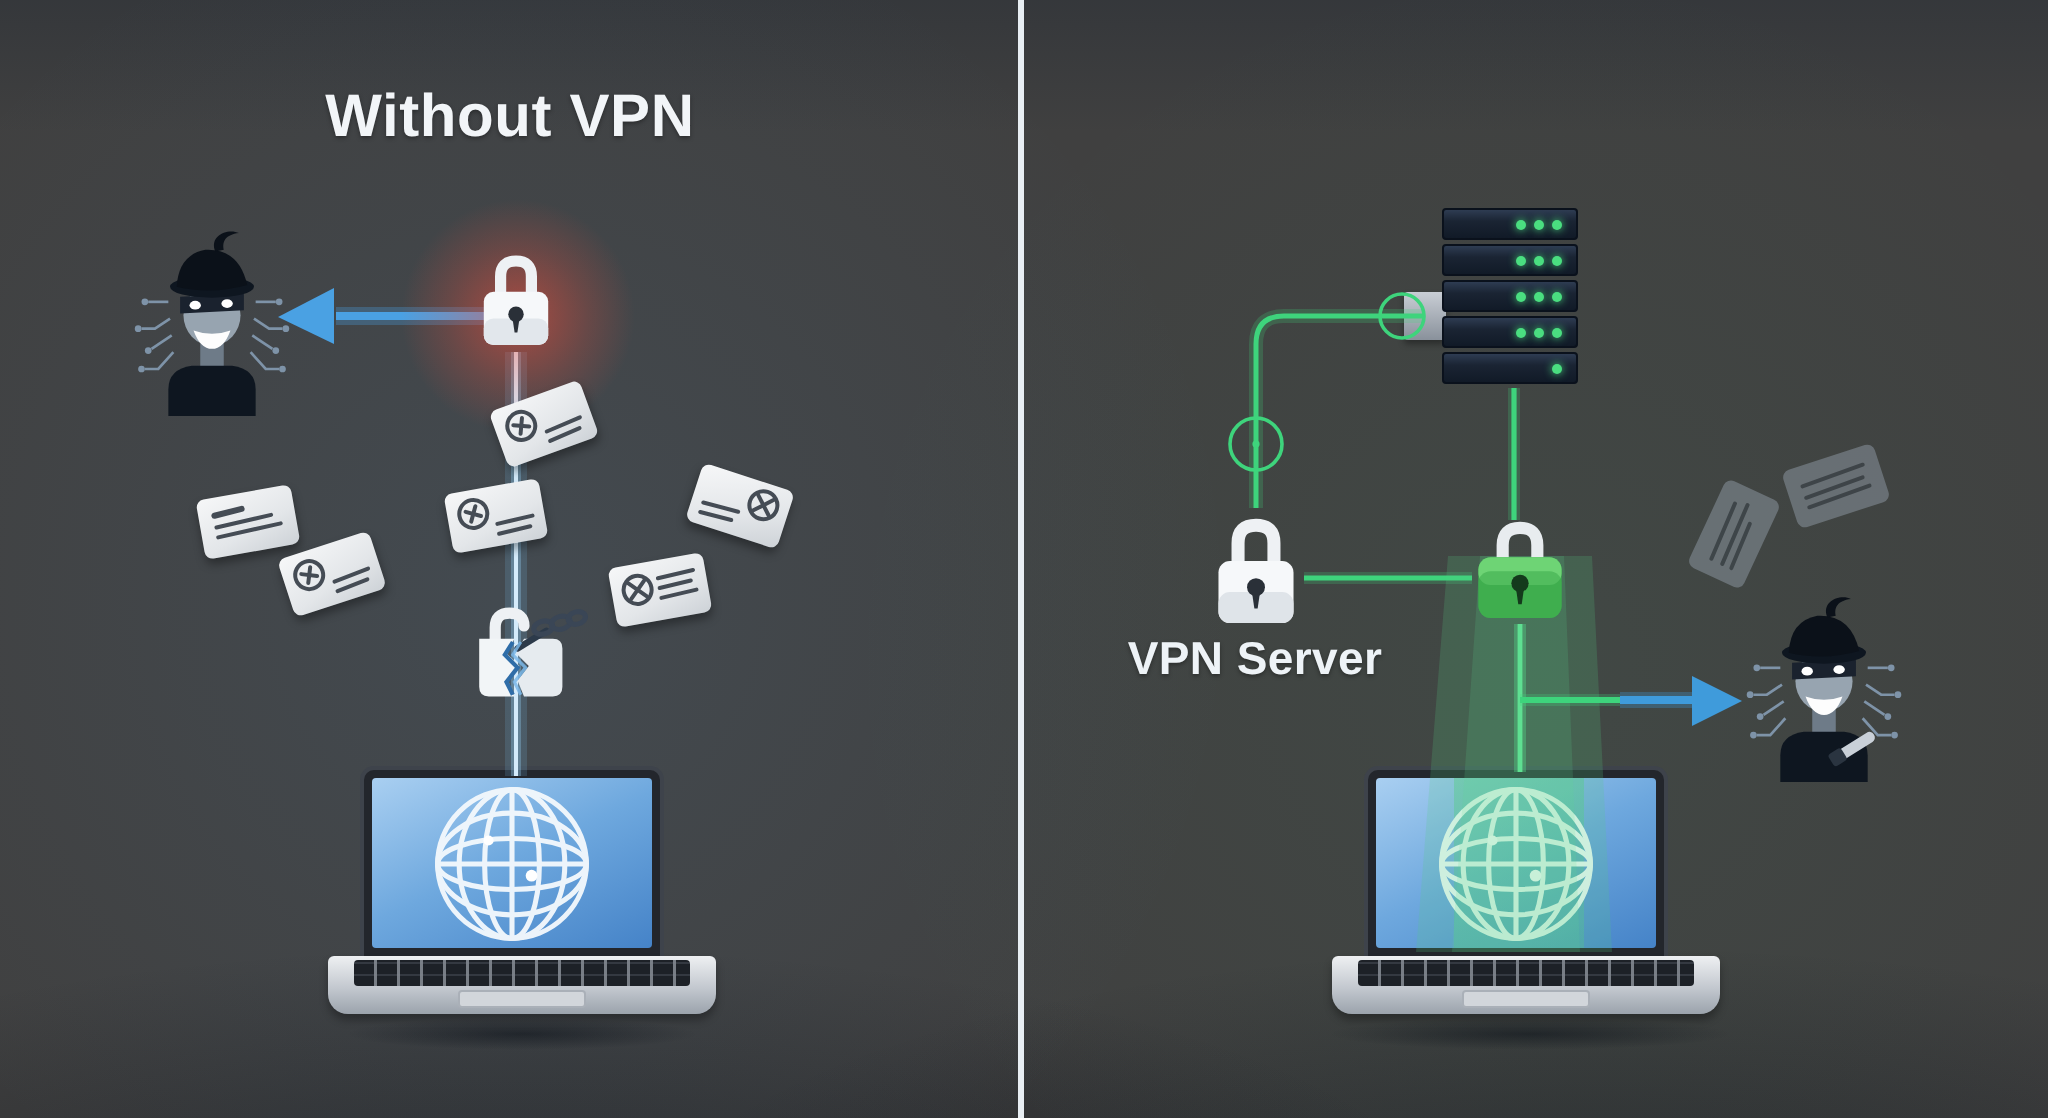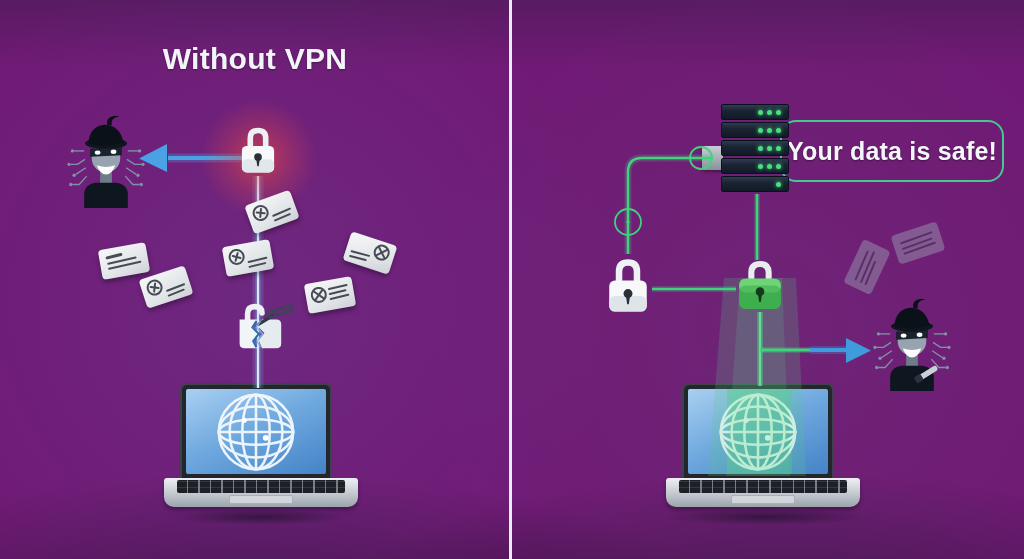--- a/index.html
+++ b/index.html
@@ -1,18 +1,18 @@
 <!DOCTYPE html>
 <html><head>
 <meta charset="utf-8">
 <style>
   html,body{margin:0;padding:0;background:#1c2836;}
   #canvas{
     position:relative;width:1024px;height:559px;overflow:hidden;
-    background:#701a75;
+    background:#404040;
     font-family:"Liberation Sans", sans-serif;
   }
   .abs{position:absolute;}
   
   .vignette{
     left:0;top:0;width:1024px;height:559px;z-index:1;pointer-events:none;
     background:
       radial-gradient(circle at 258px 300px, rgba(95,165,225,.10), rgba(95,165,225,0) 44%),
       radial-gradient(circle at 770px 330px, rgba(80,200,140,.06), rgba(80,200,140,0) 42%),
       radial-gradient(ellipse 700px 220px at 25% 112%, rgba(8,14,22,.45), rgba(8,14,22,0) 70%),
@@ -105,23 +105,20 @@
 </style>
 </head>
 <body>
 
 <div id="canvas">
 
   <div class="abs vignette"></div>
 
   <div id="title-left" class="abs panel-title">Without VPN</div>
 
-  <div class="abs bubble">
-    <span>Your data is safe!</span>
-  </div>
 
   <div class="abs connector"></div>
 
   <div class="abs laptop" style="left:163px;top:378px;">
     <div class="abs lap-shadow"></div>
     <div class="abs lap-bezel">
       <div class="lap-screen">
         <svg class="globe" width="104" height="90" viewBox="0 0 104 92">
           <g fill="none" stroke="#f4f9fd" stroke-width="2.6" opacity="0.95">
             <circle cx="52" cy="46" r="38"></circle>
@@ -271,20 +268,21 @@
     <div class="slab">
         <span class="led"></span>
         <span class="led"></span>
         <span class="led"></span>
       </div>
     <div class="slab">
         <span class="led"></span>
       </div>
   </div>
 
+  <div class="abs vpn-label">VPN Server</div>
 
   <svg class="abs z5" style="left:64px;top:114px;" width="84" height="94" viewBox="0 0 100 112">
     <g stroke="#7e93a8" stroke-width="1.6" fill="none">
       <path d="M24,44 L12,44"></path>
         <path d="M25,54 L16,60 L8,60"></path>
         <path d="M26,64 L14,72"></path>
         <path d="M27,74 L18,84 L10,84"></path>
       <path d="M76,44 L88,44"></path>
         <path d="M75,54 L84,60 L92,60"></path>
         <path d="M74,64 L86,72"></path>

